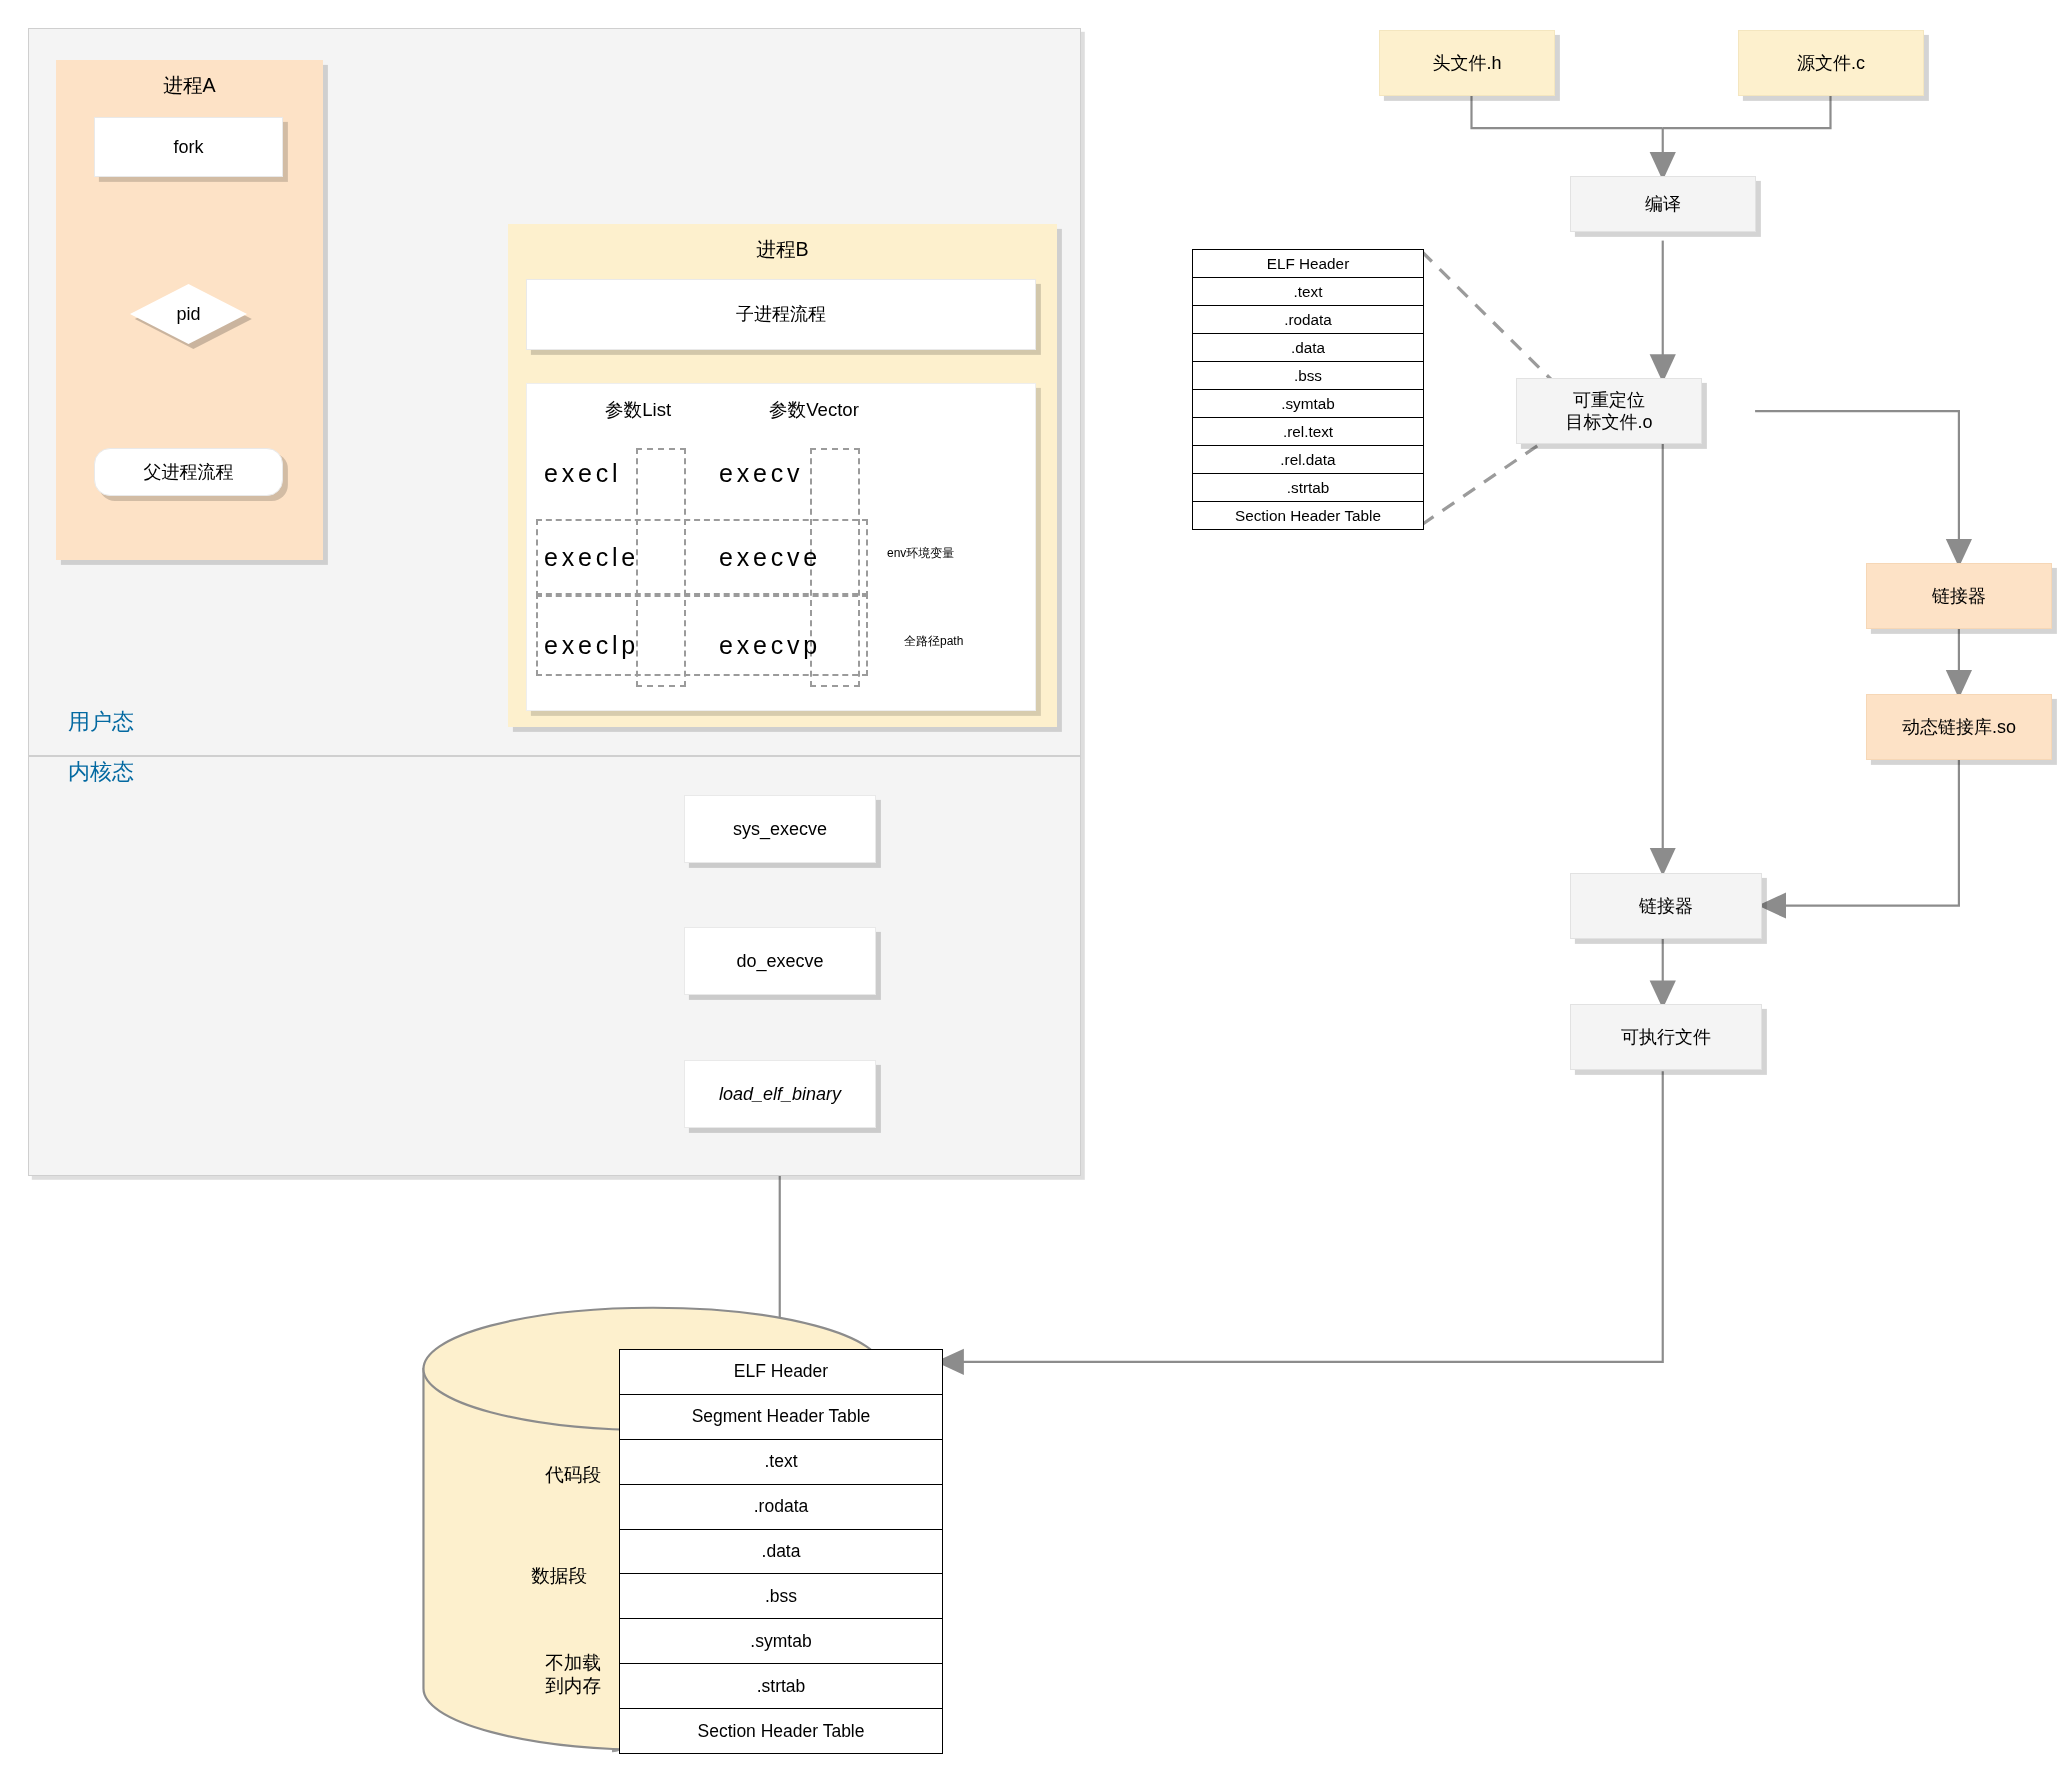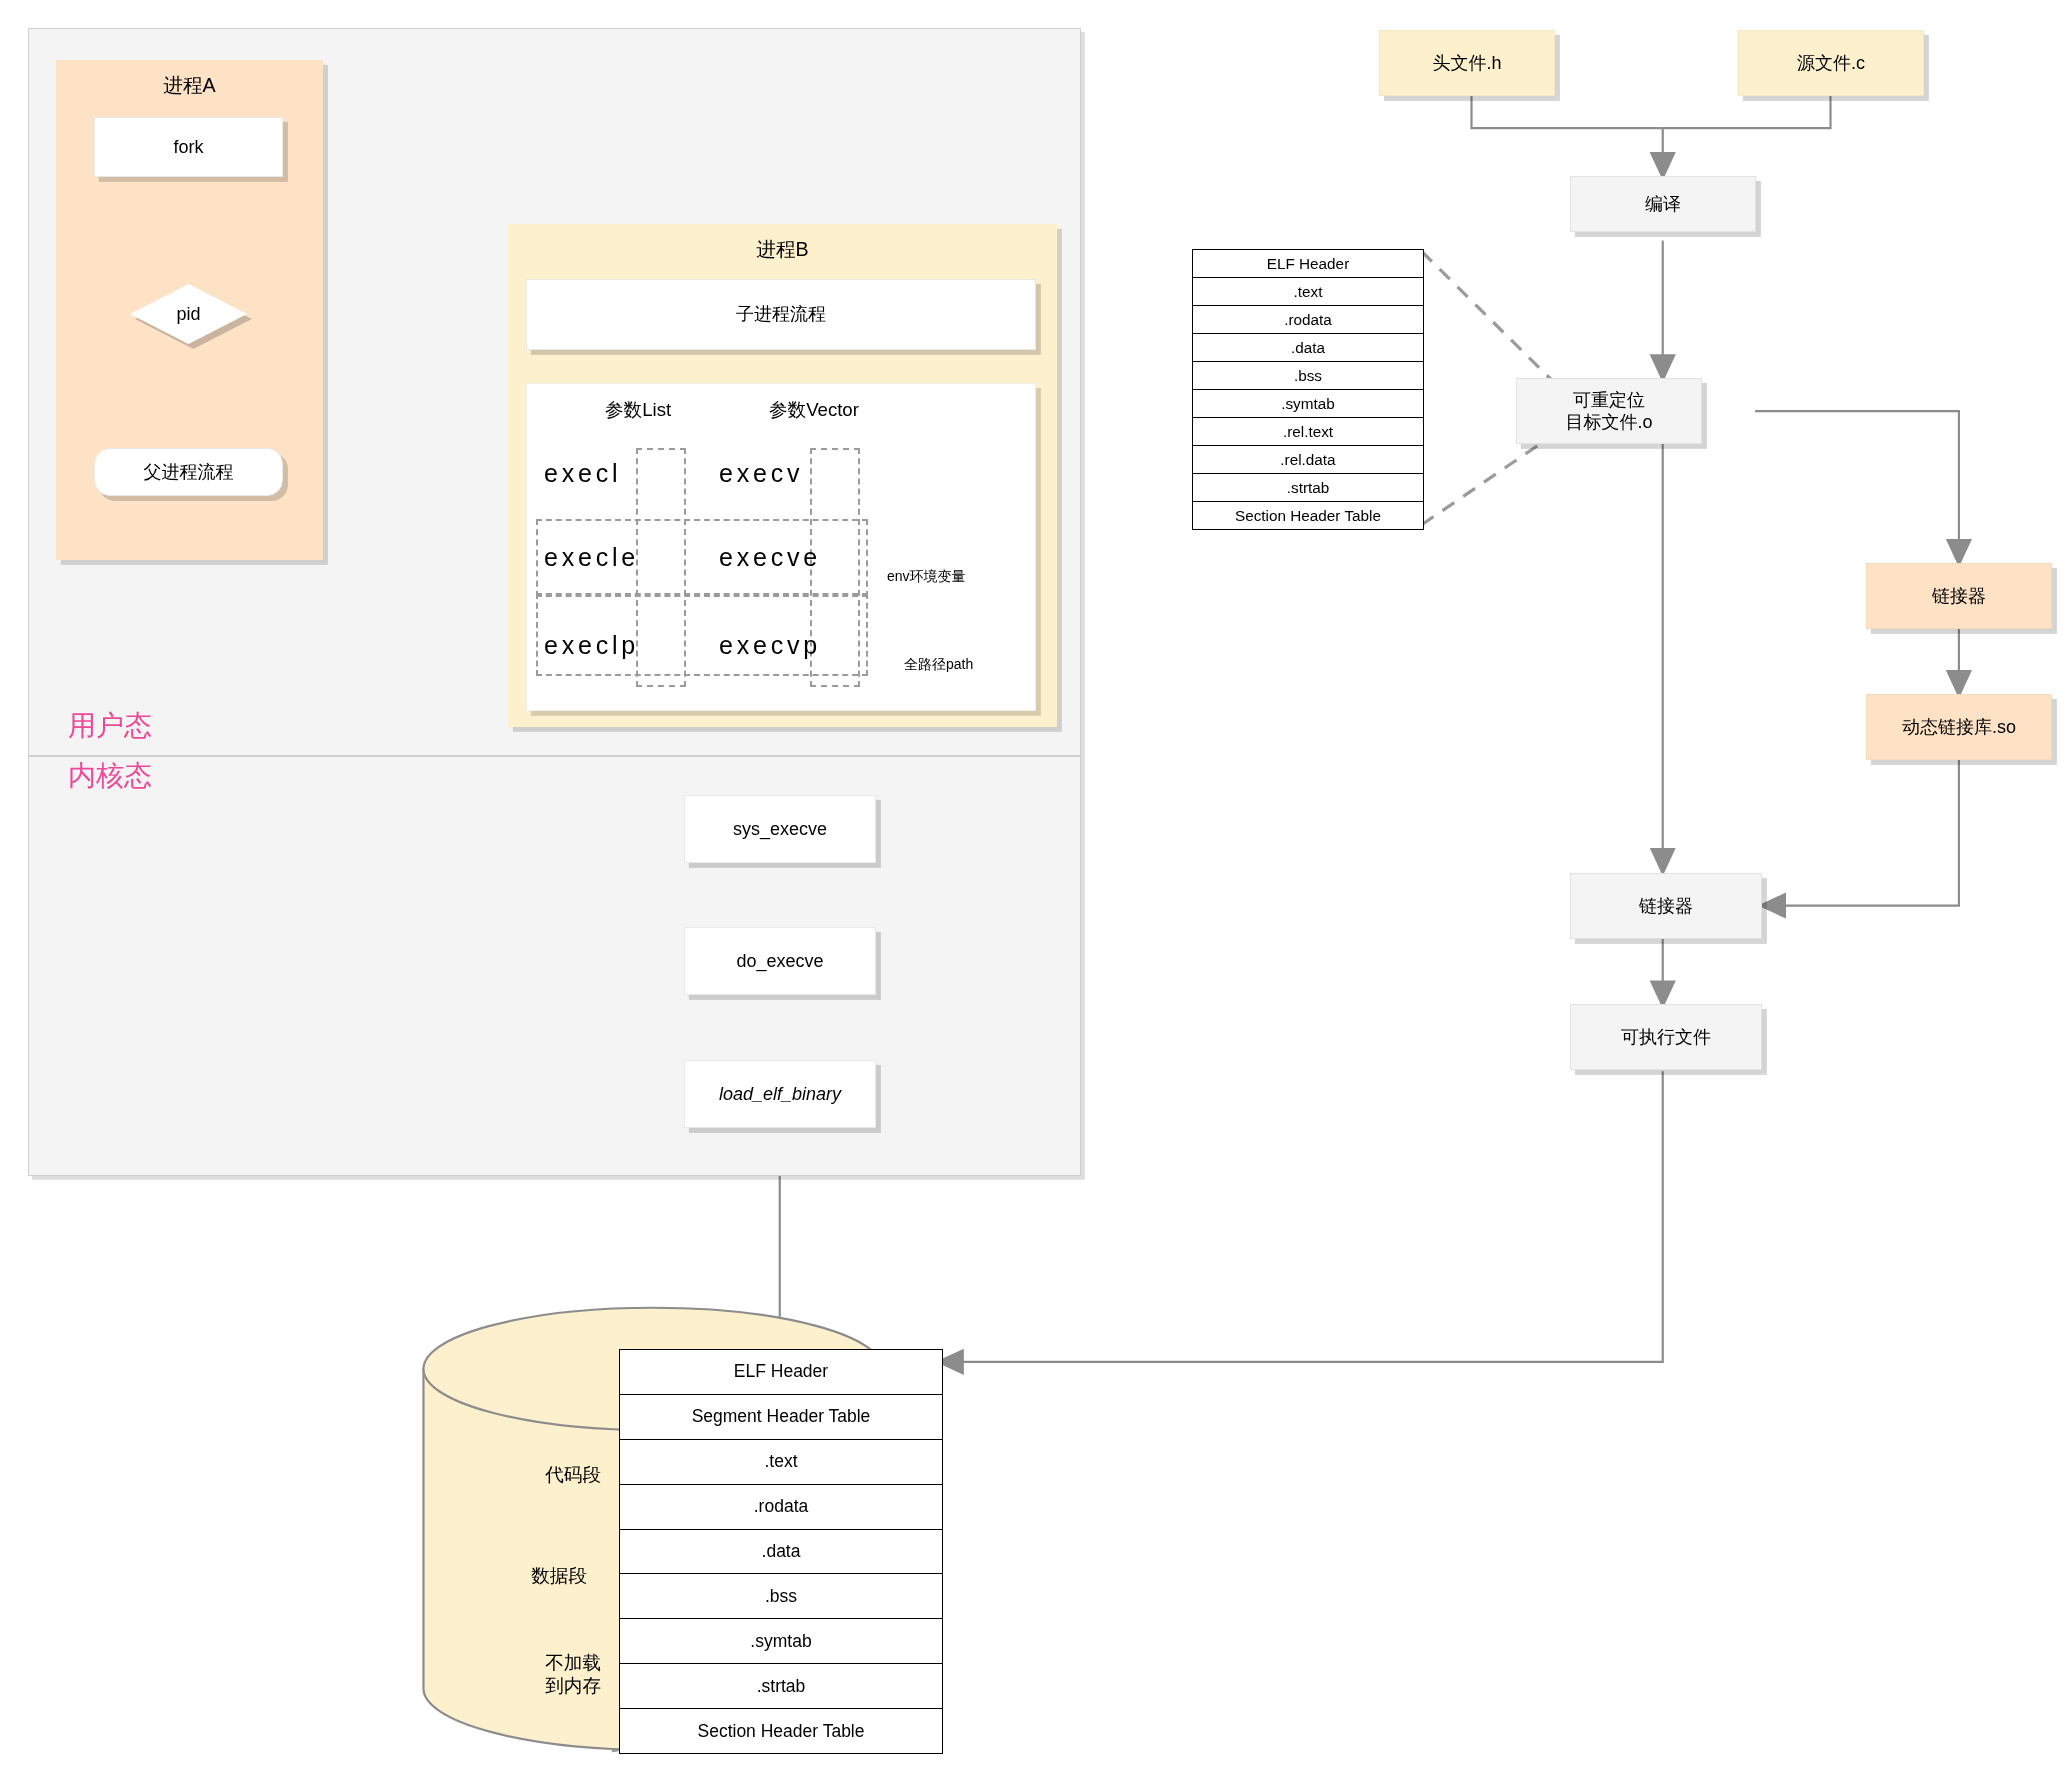--- a/index.html
+++ b/index.html
@@ -4,21 +4,21 @@
 <style>
   html,body{margin:0;padding:0;background:#fff;}
   body{width:2066px;height:1768px;position:relative;
        font-family:"Liberation Sans","DejaVu Sans",sans-serif;color:#000;}
   #stage{position:absolute;left:0;top:0;width:2066px;height:1768px;overflow:hidden;}
 
   .abs{position:absolute;box-sizing:border-box;}
 
   
   .pool{background:#f4f4f4;border:1.1px solid #cfcfcf;box-shadow:3.8px 3.8px 0 0 rgba(0,0,0,.13);}
-  .pool-label{font-size:28px;color:#ec4899;white-space:nowrap;}
+  .pool-label{font-size:22px;color:#0369a1;white-space:nowrap;}
 
   
   .node{display:flex;align-items:center;justify-content:center;text-align:center;
         font-size:18px;line-height:1.25;box-shadow:4.9px 4.9px 0 0 rgba(0,0,0,.17);}
   .node.white{background:#fff;border:1.1px solid #e9e9e9;}
   .node.grey{background:#f4f4f4;border:1.1px solid #e2e2e2;}
   .node.orange{background:#fde2c6;border:1.1px solid #f6d7b6;}
   .node.yellow{background:#fdf0cd;border:1.1px solid #f4e6bf;}
 
   .groupbox{box-shadow:4.9px 4.9px 0 0 rgba(0,0,0,.15);}
@@ -30,21 +30,21 @@
     clip-path:polygon(50% 0,100% 50%,50% 100%,0 50%);}
   .diamond-shadow{position:absolute;left:4.9px;top:4.9px;width:100%;height:100%;
     background:rgba(0,0,0,.20);clip-path:polygon(50% 0,100% 50%,50% 100%,0 50%);}
   .diamond-label{position:absolute;left:0;top:0;right:0;bottom:0;
     display:flex;align-items:center;justify-content:center;font-size:18px;}
 
   
   .execcell{position:absolute;font-size:25px;letter-spacing:3.8px;white-space:nowrap;
             display:flex;align-items:center;}
   .dashbox{position:absolute;border:2.2px dashed #9b9b9b;}
-  .sidelabel{position:absolute;font-size:14px;white-space:nowrap;margin-top:23px;}
+  .sidelabel{position:absolute;font-size:12px;white-space:nowrap;}
   .collabel{position:absolute;font-size:18.6px;white-space:nowrap;}
 
   
   .elftable{position:absolute;background:#fff;border:1.6px solid #000;
             display:flex;flex-direction:column;}
   .elfrow{flex:1;display:flex;align-items:center;justify-content:center;
           font-size:15.3px;border-bottom:1.6px solid #000;background:#fff;}
   .elfrow:last-child{border-bottom:none;}
 
   .memtable{position:absolute;background:#fff;border:1.6px solid #000;

